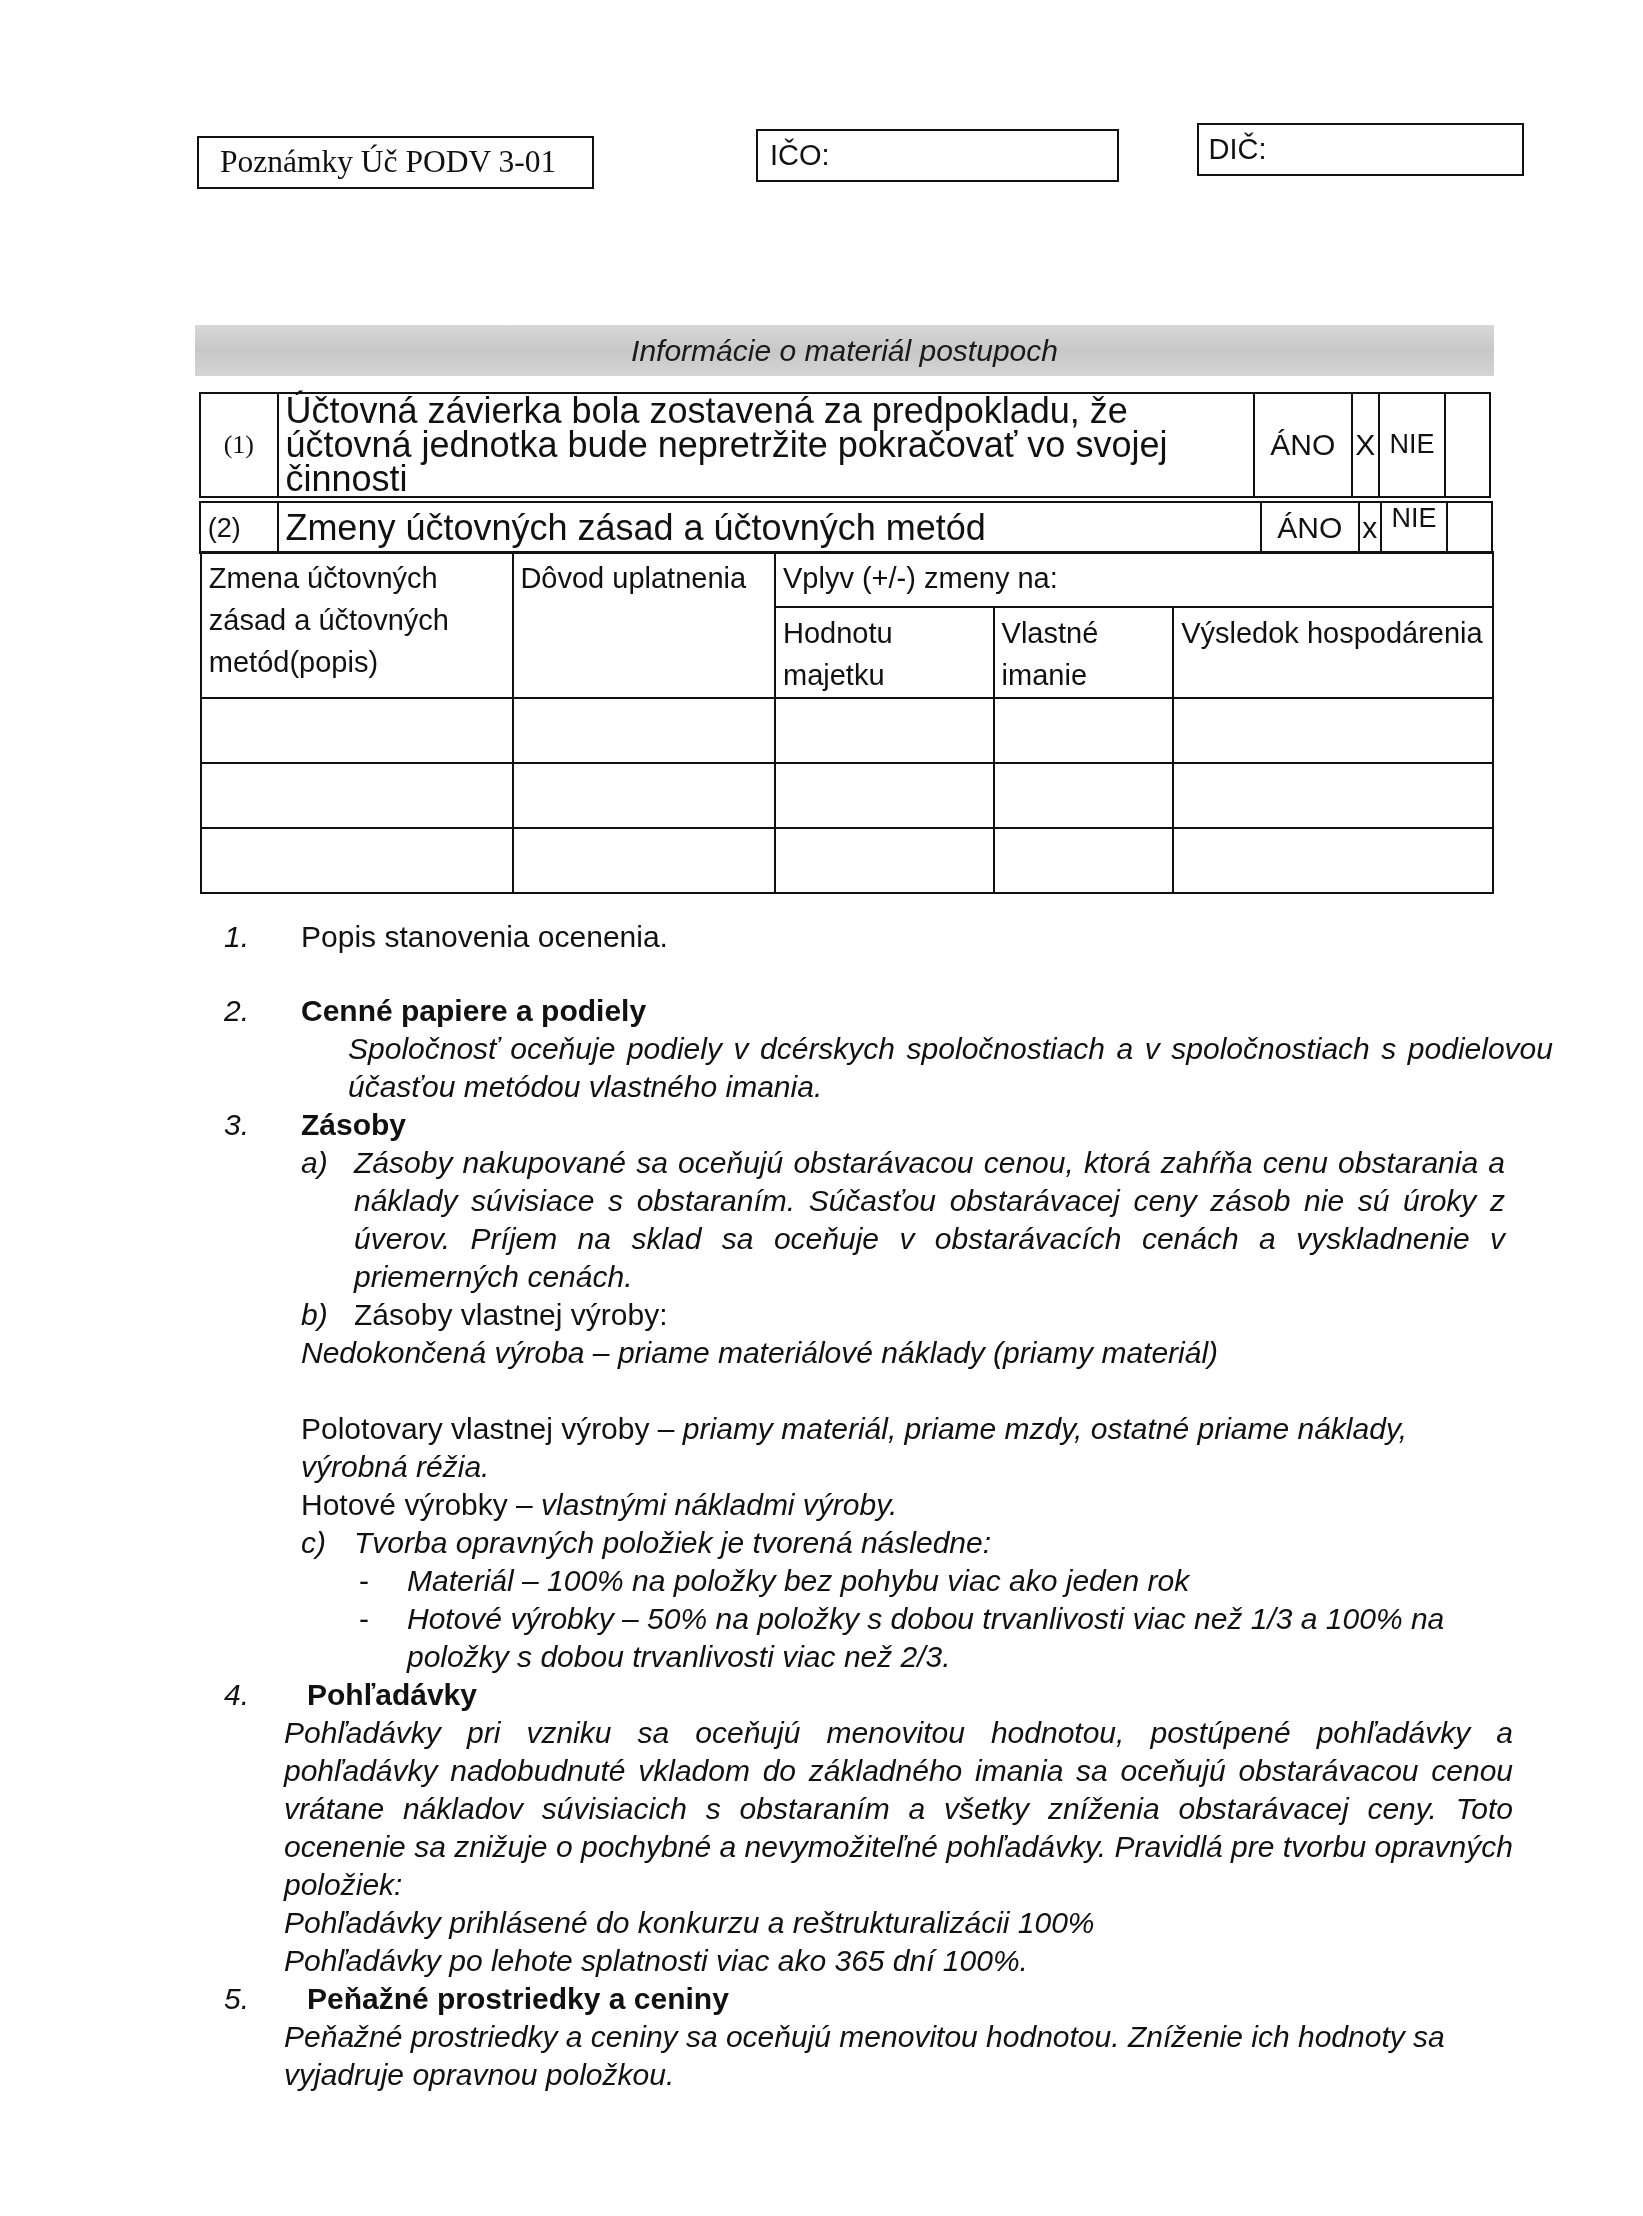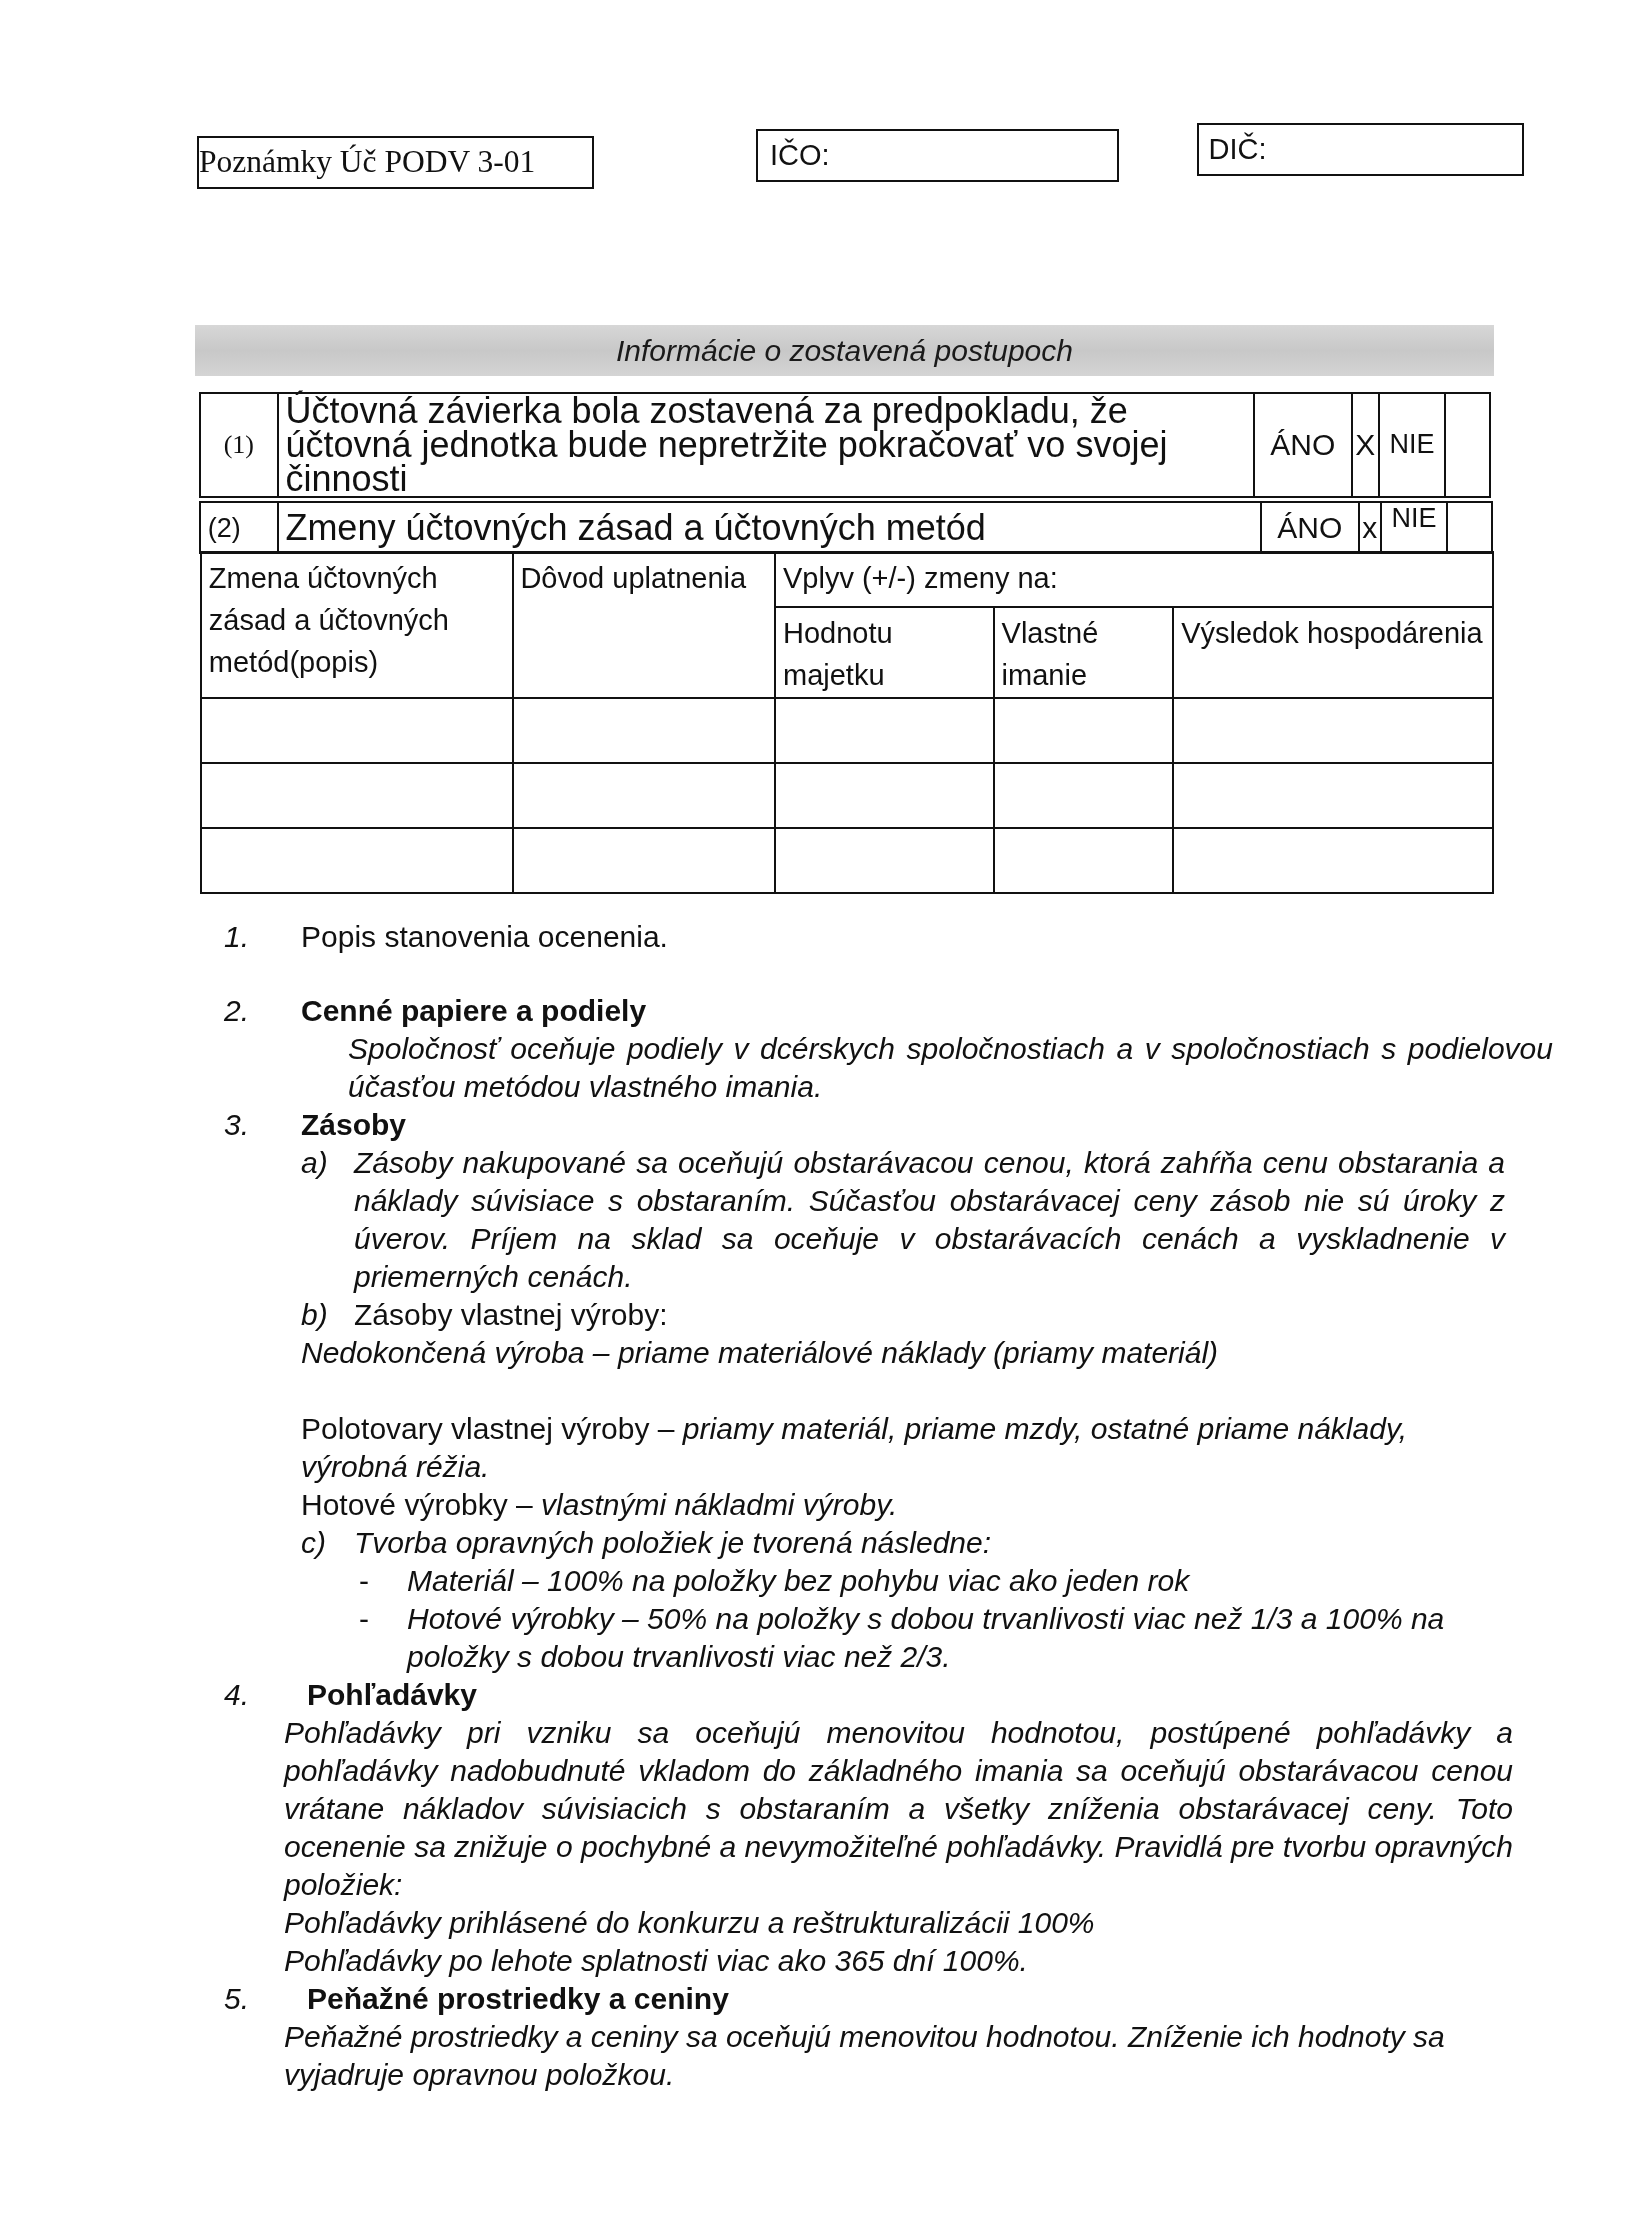--- a/index.html
+++ b/index.html
@@ -1,20 +1,20 @@
 <!DOCTYPE html>
 <html style="font-size:11px"><head>
 <meta charset="utf-8">
 <style>
   html, body { margin: 0; padding: 0; background: #ffffff; }
   body { width: 1644px; height: 2216px; position: relative; overflow: hidden; color: #111; font-family: "Liberation Sans", sans-serif; }
 
   
   .hbox { position: absolute; border: 2.7px solid #111; box-sizing: border-box; background: #fff; }
-  .hbox.title { left: 197px; top: 136px; width: 397px; height: 53px; font-family: "Liberation Serif", serif; font-size: 31.5px; line-height: 48px; padding-left: 0; }
+  .hbox.title { left: 197px; top: 136px; width: 397px; height: 53px; font-family: "Liberation Serif", serif; font-size: 31.5px; line-height: 48px; padding-left: 21px; }
   .hbox.ico { left: 756px; top: 129px; width: 363px; height: 53px; font-size: 29px; line-height: 48px; padding-left: 12px; }
   .hbox.dic { left: 1157px; top: 123px; width: 327px; height: 53px; font-size: 29px; line-height: 48px; padding-left: 9.6px; margin-left: 40px; }
 
   
   .banner { position: absolute; left: 195px; top: 325px; width: 1299px; height: 51px; background: linear-gradient(#d7d7d7, #c8c8c8 50%, #d4d4d4); text-align: center; font-size: 30px; font-style: italic; line-height: 51px; color: #1a1a1a; }
 
   
   table { border-collapse: collapse; position: absolute; }
   td { border: 2.1px solid #111; padding: 0 6.8px; vertical-align: middle; font-size: 36px; line-height: 34px; }
   .t1 { left: 199px; top: 392px; width: 1292px; height: 77px; }
@@ -55,21 +55,21 @@
 </div>
 <div class="hbox ico">
   <span>IČO:</span>
   <span></span>
 </div>
 <div class="hbox dic">
   <span>DIČ:</span>
   <span></span>
 </div>
 
-<div class="banner">Informácie o zostavená postupoch</div>
+<div class="banner">Informácie o materiál postupoch</div>
 
 <table class="t1">
   <tbody>
       <tr>
     <td class="num">(1)</td>
     <td>Účtovná závierka bola zostavená za predpokladu, že účtovná jednotka bude nepretržite pokračovať vo svojej činnosti</td>
     <td class="ano">ÁNO</td>
     <td class="x">X</td>
     <td class="nie">NIE</td>
     <td class="empty"></td>

